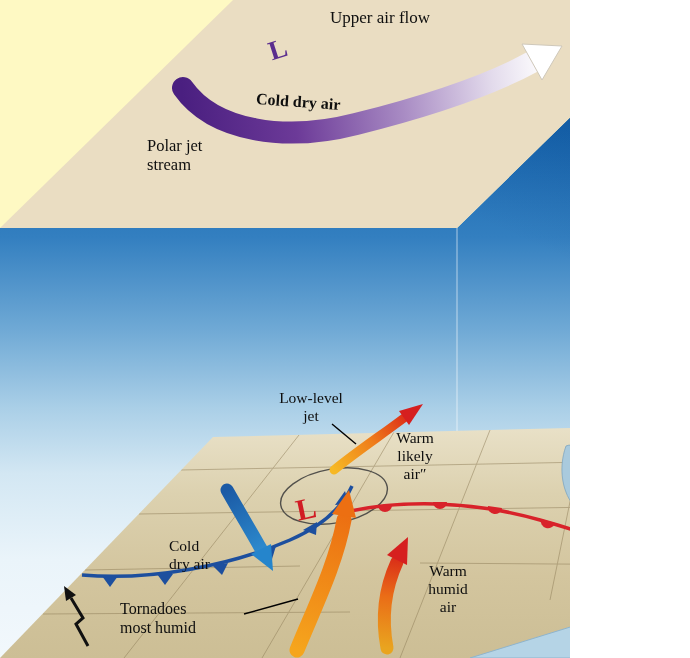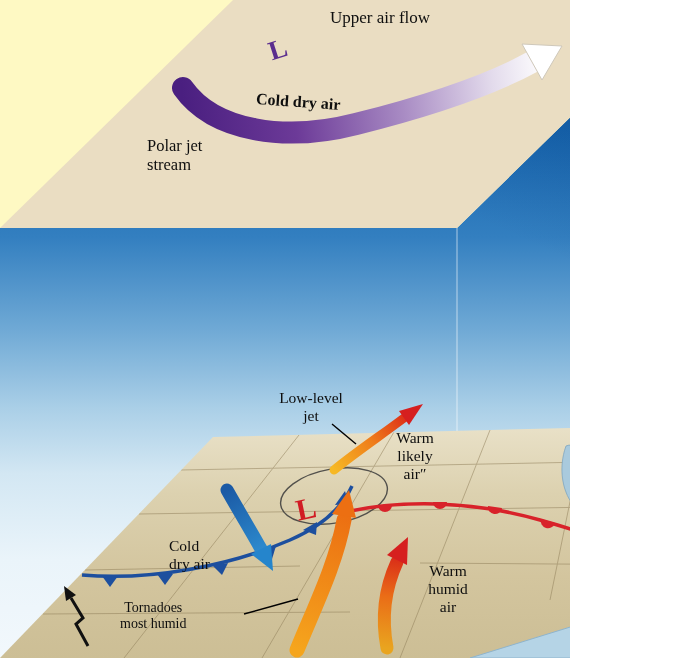--- a/index.html
+++ b/index.html
@@ -191,21 +191,21 @@
 
   <div class="lbl bold" style="left:296px; top:492px; font-size:30px; color:#d11c24; transform:rotate(-12deg);">
     <span>L</span>
   </div>
 
   <div class="lbl" style="left:146px; top:537px; font-size:15.5px;margin-left:23px;">
     <span>Cold</span>
     <span>dry air</span>
   </div>
 
-  <div class="lbl" style="left:120px; top:600px; font-size:14px;text-align:center;">
+  <div class="lbl" style="left:120px; top:600px; font-size:16px;">
     <span>Tornadoes</span>
     <span>most humid</span>
   </div>
 
   <div class="lbl center" style="left:416px; top:562px; width:64px; font-size:15.5px;">
     <span>Warm</span>
     <span>humid</span>
     <span>air</span>
   </div>
 

